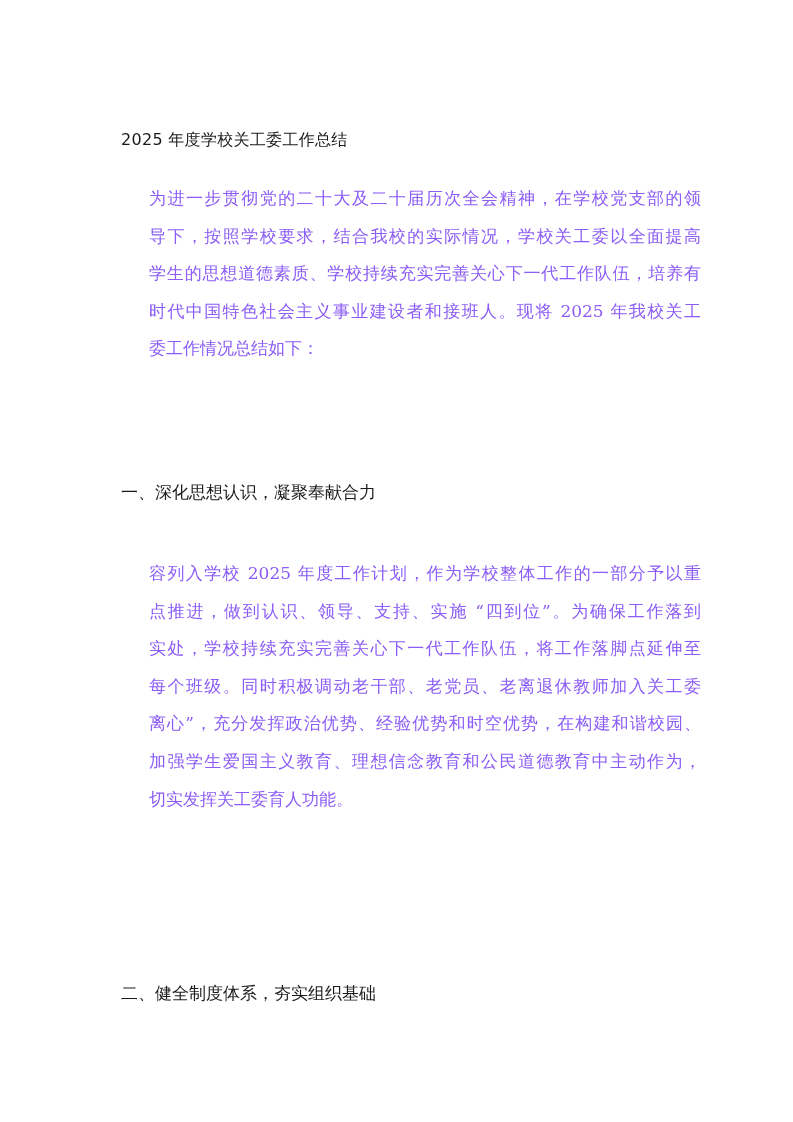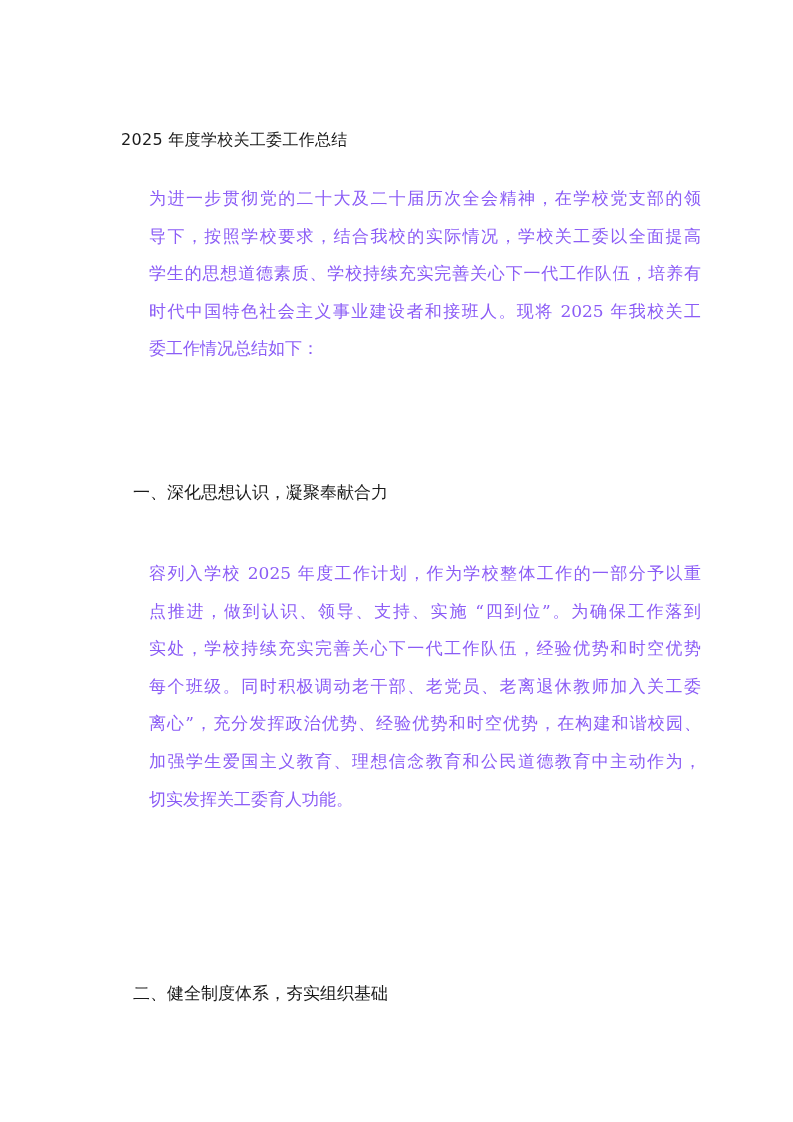--- a/index.html
+++ b/index.html
@@ -18,21 +18,21 @@
   }
   .para {
     position: absolute; left: 121px; width: 552px;
     font-size: 17px; line-height: 37.6px; text-align: justify;
     color: #8b5cf6;
     margin-left: 28px;
   }
   .para .line { display: block; white-space: nowrap; text-align-last: justify; text-align: justify; width: 552px; overflow: hidden; }
   .para .line.last { text-align-last: left; }
   .heading {
-    position: absolute; left: 121px; font-size: 17px; line-height: 24px; color: #1a1a1a; margin-left: 12px;
+    position: absolute; left: 121px; font-size: 17px; line-height: 24px; color: #1a1a1a;
   }
   #p1 { top: 180px; }
   #h1 { top: 480px; }
   #p2 { top: 555px; }
   #h2 { top: 981px; }
 </style>
 </head>
 <body>
 
 <div class="page">
@@ -44,21 +44,21 @@
     <span class="line">学生的思想道德素质、学校持续充实完善关心下一代工作队伍，培养有</span>
     <span class="line">时代中国特色社会主义事业建设者和接班人。现将 2025 年我校关工</span>
     <span class="line last">委工作情况总结如下：</span>
   </div>
 
   <div class="heading" id="h1">一、深化思想认识，凝聚奉献合力</div>
 
   <div class="para" id="p2">
     <span class="line">容列入学校 2025 年度工作计划，作为学校整体工作的一部分予以重</span>
     <span class="line">点推进，做到认识、领导、支持、实施 “四到位”。为确保工作落到</span>
-    <span class="line">实处，学校持续充实完善关心下一代工作队伍，经验优势和时空优势</span>
+    <span class="line">实处，学校持续充实完善关心下一代工作队伍，将工作落脚点延伸至</span>
     <span class="line">每个班级。同时积极调动老干部、老党员、老离退休教师加入关工委</span>
     <span class="line">离心”，充分发挥政治优势、经验优势和时空优势，在构建和谐校园、</span>
     <span class="line">加强学生爱国主义教育、理想信念教育和公民道德教育中主动作为，</span>
     <span class="line last">切实发挥关工委育人功能。</span>
   </div>
 
   <div class="heading" id="h2">二、健全制度体系，夯实组织基础</div>
 </div>
 
 </body></html>

